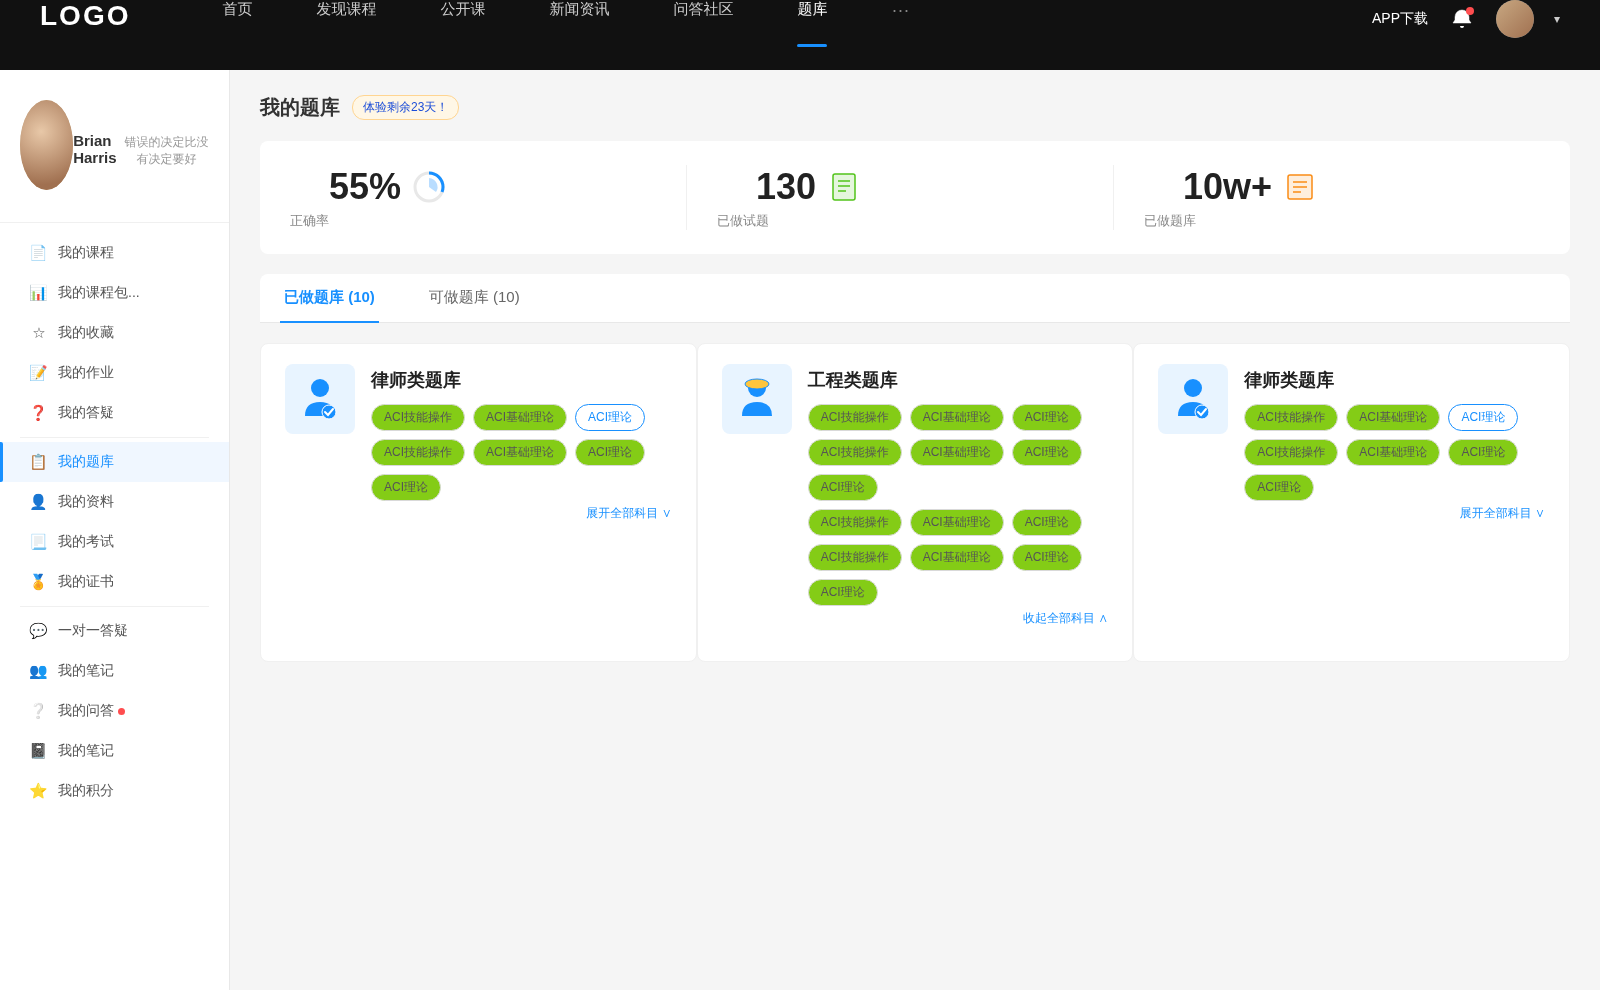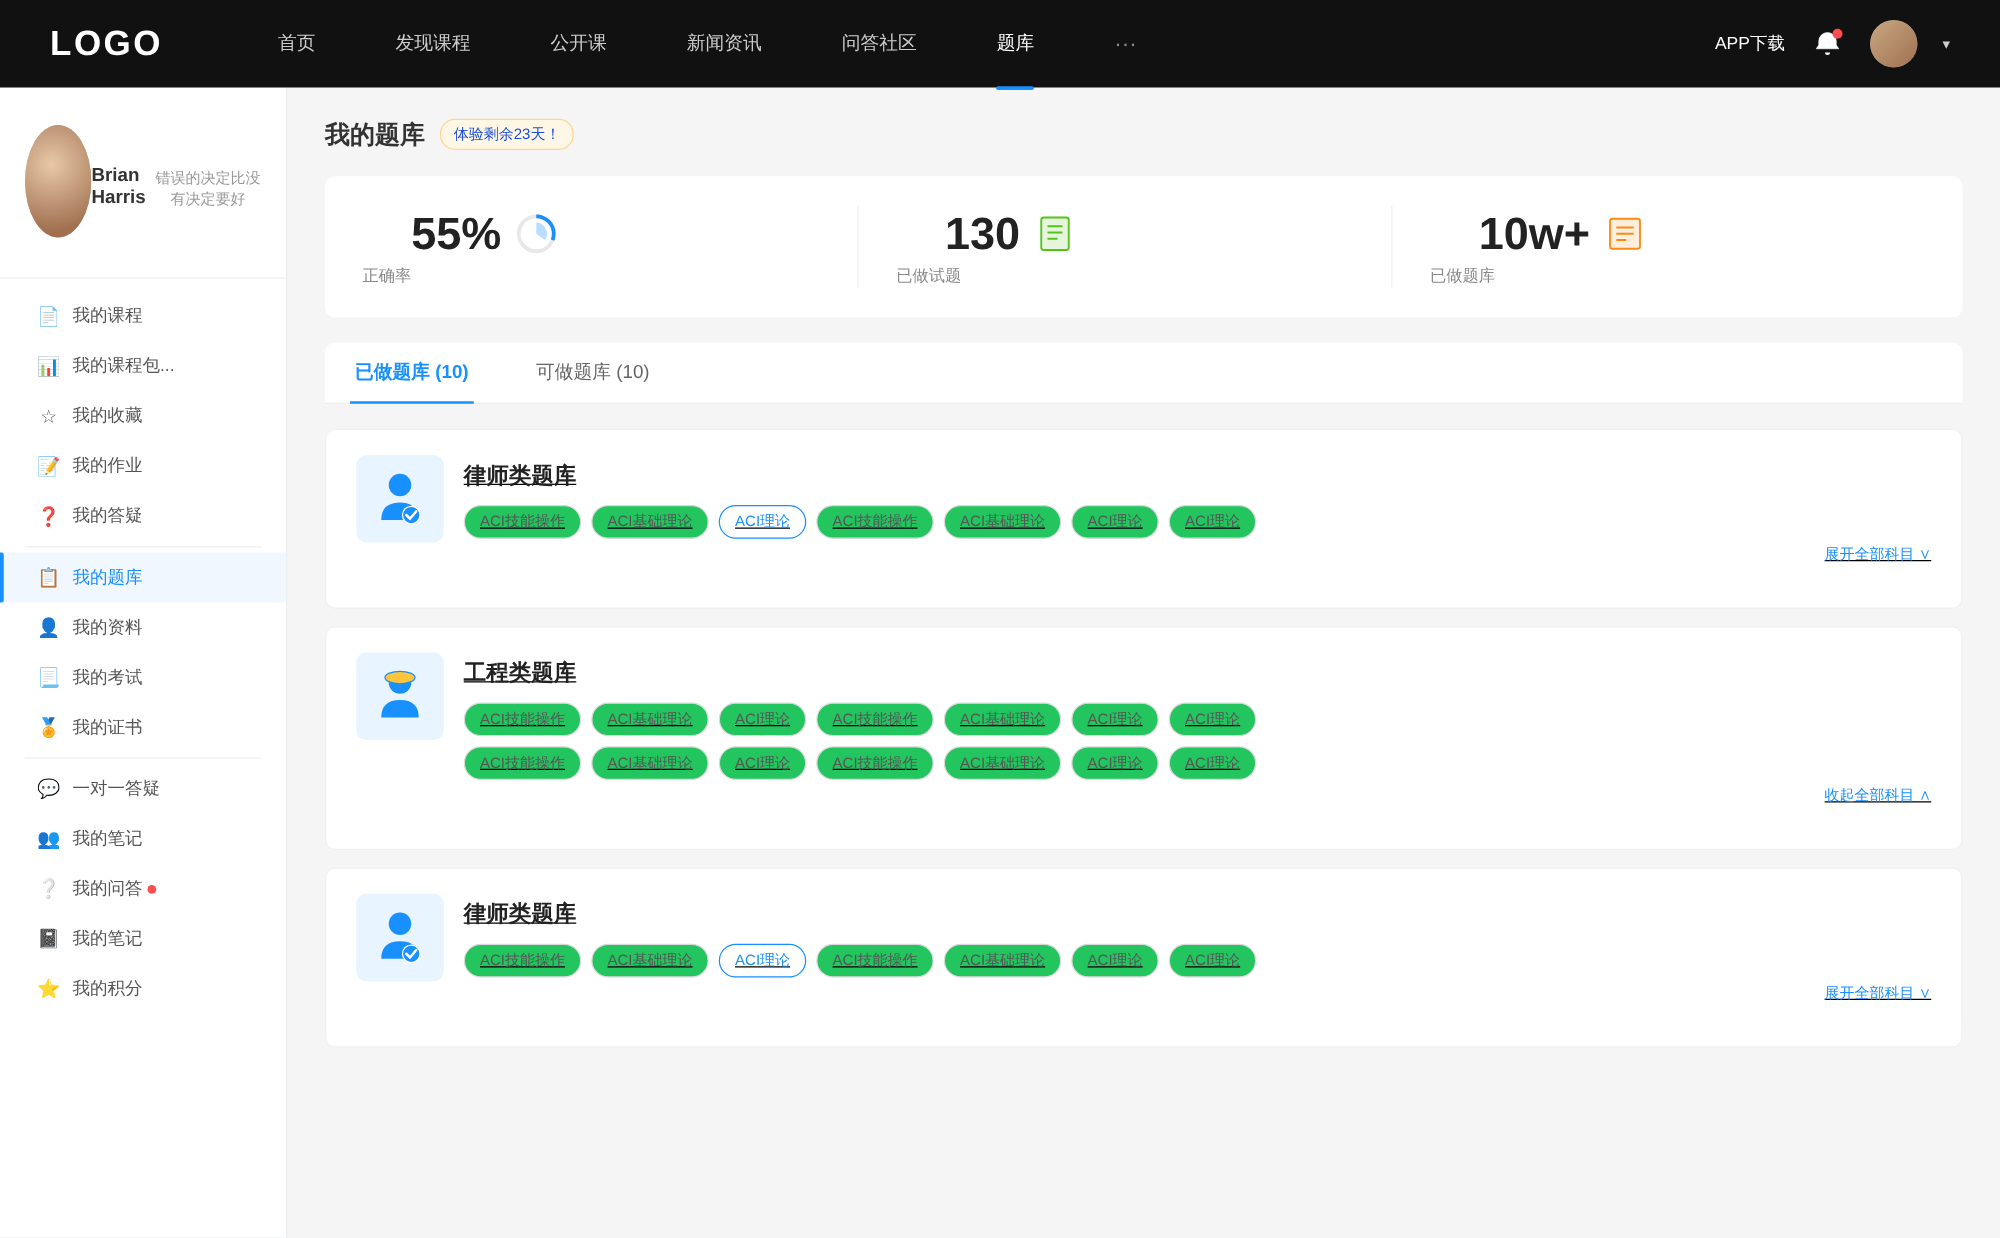--- a/index.html
+++ b/index.html
@@ -3,21 +3,21 @@
   <meta charset="utf-8">
   <style>
     * { box-sizing: border-box; margin: 0; padding: 0; }
     body { font-family: -apple-system, BlinkMacSystemFont, 'PingFang SC', 'Microsoft YaHei', sans-serif; background: #f0f2f5; min-height: 990px; }
 
     
     .navbar {
       background: #111;
       height: 70px;
       display: flex;
-      align-items: center;
+      align-items: flex-start;
       padding: 0 40px;
       position: fixed;
       top: 0; left: 0; right: 0;
       z-index: 100;
     }
     .navbar-logo {
       color: #fff;
       font-size: 28px;
       font-weight: 900;
       letter-spacing: 2px;
@@ -265,23 +265,22 @@
     }
     .tab.active {
       color: #1890ff;
       border-bottom-color: #1890ff;
       font-weight: 600;
     }
 
     
     .qbank-list {
       display: flex;
-      flex-direction: column;
+      flex-direction: row;
       gap: 0;
-      text-decoration: underline;
     }
     .qbank-card {
       background: #fff;
       border-radius: 8px;
       padding: 20px 24px;
       margin-bottom: 14px;
       border: 1px solid #f0f0f0;
     }
     .qbank-header {
       display: flex;
@@ -311,21 +310,21 @@
       flex-wrap: wrap;
       gap: 8px;
     }
     .tag {
       padding: 4px 12px;
       border-radius: 14px;
       font-size: 12px;
       border: 1px solid #d9d9d9;
       color: #555;
       cursor: pointer;
-      background: #22c55e;
+      background: #84cc16;
     }
     .tag.active-tag {
       border-color: #1890ff;
       color: #1890ff;
       background: #fff;
     }
     .qbank-tags-row2 {
       display: flex;
       flex-wrap: wrap;
       gap: 8px;

